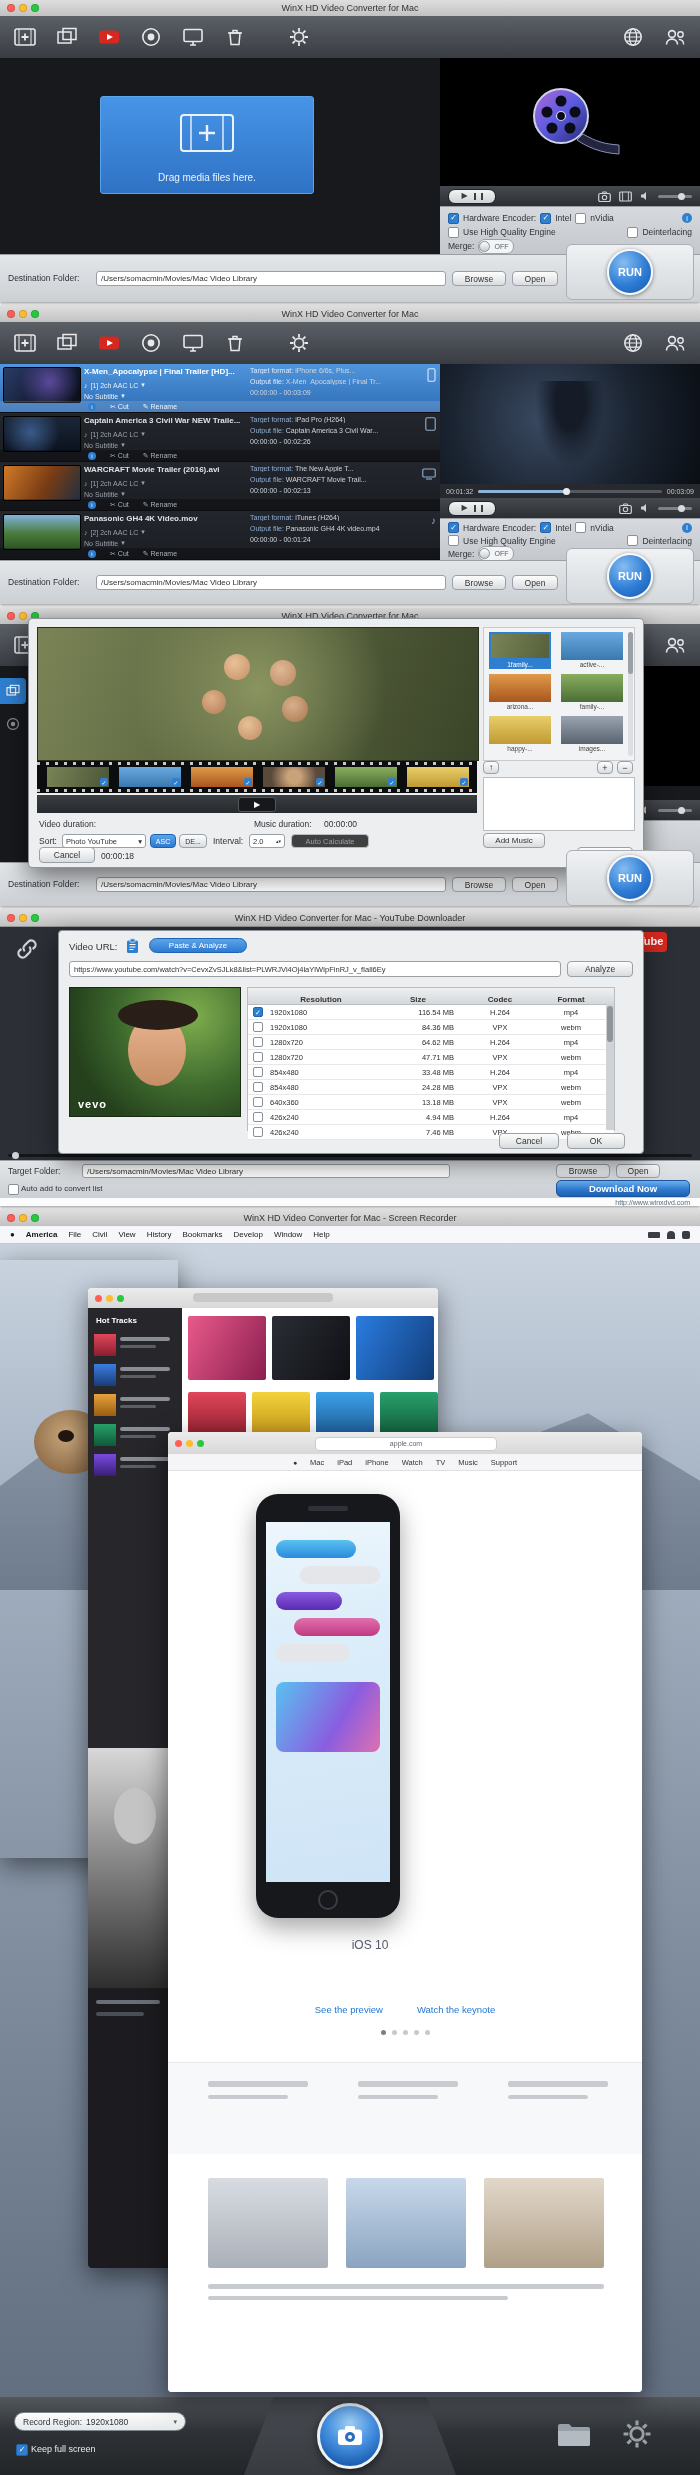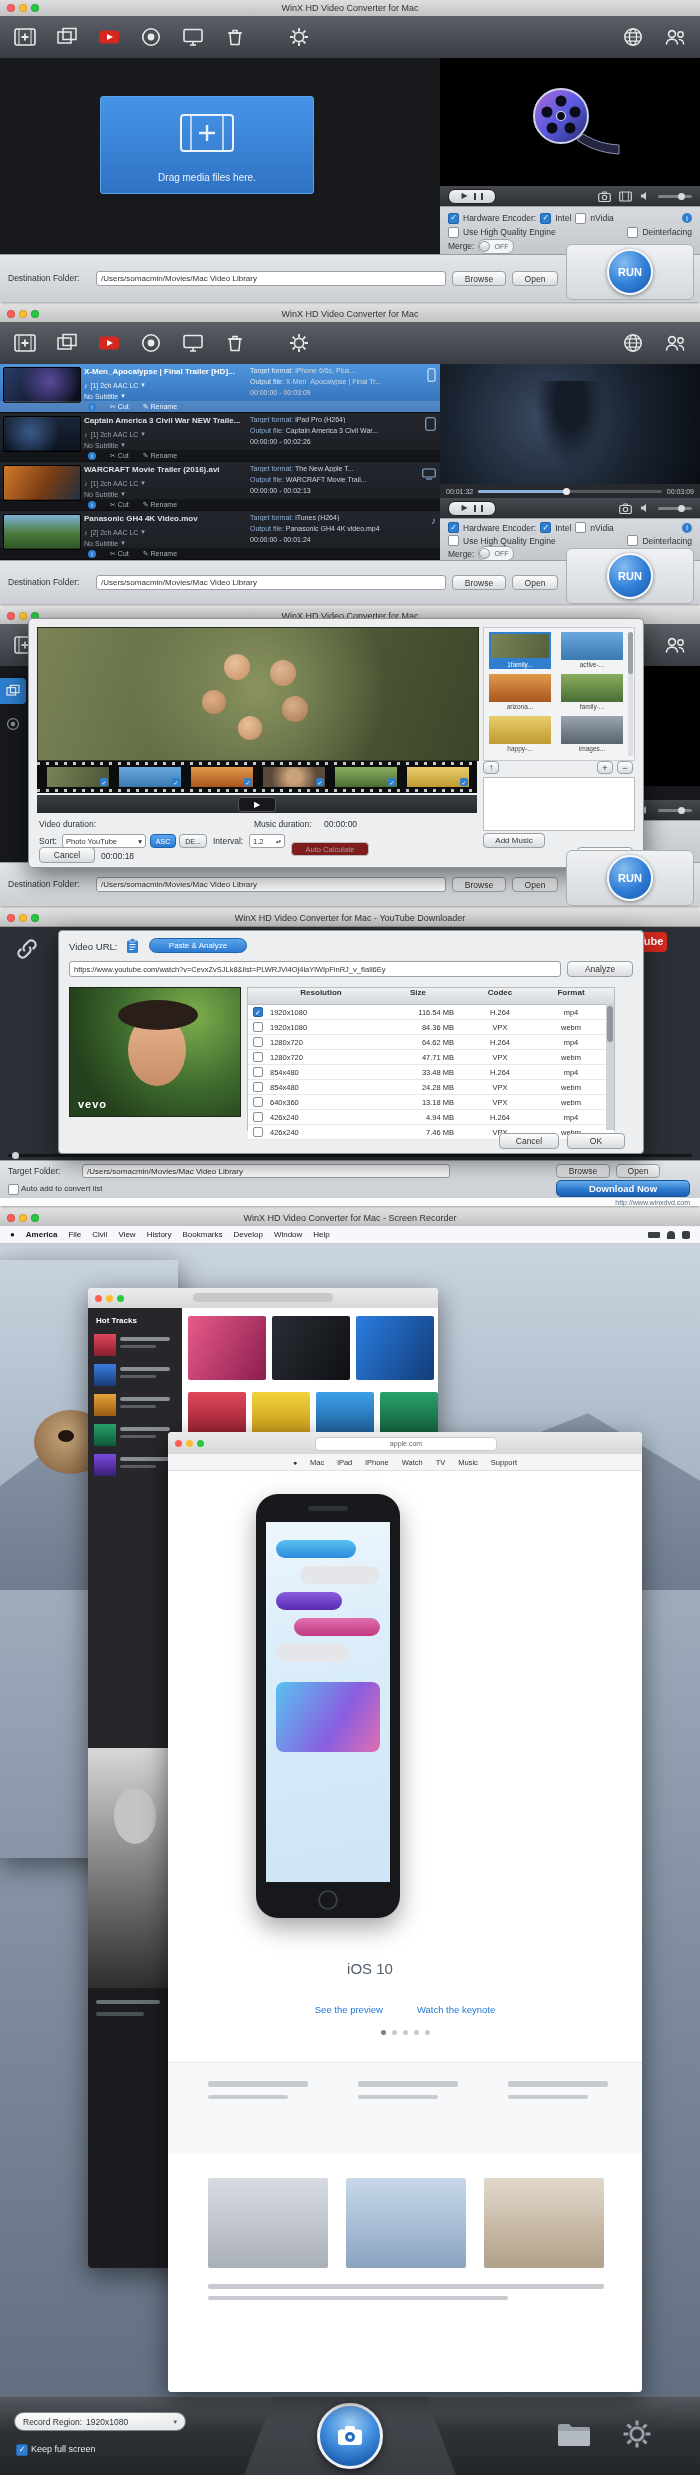--- a/index.html
+++ b/index.html
@@ -34,21 +34,21 @@
   .infoc{width:10px;height:10px;border-radius:50%;background:#2f7fd0;color:#fff;font-size:7px;font-style:normal;display:inline-flex;align-items:center;justify-content:center;}
   .toggle{width:34px;height:13px;background:#f2f4f6;border:1px solid #9aa0a6;border-radius:7px;display:flex;align-items:center;position:relative;}
   .knob{width:11px;height:11px;border-radius:50%;background:linear-gradient(#fdfdfd,#c9cdd1);border:1px solid #8a9097;box-sizing:border-box;}
   .tlabel{font-size:7px;color:#5a6066;margin-left:4px;}
   .runtile{position:absolute;width:126px;height:54px;background:linear-gradient(#eff1f3,#d5d9dc);border:1px solid #aab0b6;border-radius:6px;display:flex;align-items:center;justify-content:center;z-index:4;}
   .runbtn{width:42px;height:42px;border-radius:50%;background:radial-gradient(circle at 35% 28%,#85bdf0,#2e7cd6 55%,#1a57a8);border:2px solid #f5f8fb;box-shadow:0 1px 4px rgba(0,0,0,.45);color:#fff;font-weight:bold;font-size:11px;display:flex;align-items:center;justify-content:center;}
   .bottombar{position:absolute;left:0;right:0;background:linear-gradient(#e3e6e9,#cbcfd3);border-top:1px solid #9aa0a6;}
   .field{background:#fff;border:1px solid #9aa0a6;border-radius:3px;font-size:8px;color:#333;padding:0 4px;overflow:hidden;white-space:nowrap;display:flex;align-items:center;box-sizing:border-box;}
   .btn{background:linear-gradient(#fdfdfd,#d9dcdf);border:1px solid #98a0a8;border-radius:4px;font-size:8.5px;color:#333;display:flex;align-items:center;justify-content:center;box-sizing:border-box;}
   .btn.bl{background:linear-gradient(#5aa6ea,#2d7ad2);color:#fff;border-color:#1f62b4;}
-  .btn.dis{background:#7f1d1d;color:#9aa0a6;border-color:#b8bdc2;margin-top:8px;}
+  .btn.dis{background:#404040;color:#9aa0a6;border-color:#b8bdc2;}
   .lbl{color:#2e3338;font-size:8.5px;white-space:nowrap;}
   
   .vrow{position:absolute;left:0;width:440px;height:49px;background:linear-gradient(#23262c,#1a1d22);border-bottom:1px solid #0b0d10;box-sizing:border-box;}
   .vrow.sel{background:linear-gradient(#5096dd,#2e6cb4);}
   .vthumb{position:absolute;left:3px;top:3px;width:76px;height:34px;border:1px solid #000;border-radius:2px;}
   .vtitle{position:absolute;left:84px;top:3px;width:162px;font-size:8px;font-weight:bold;color:#dde1e6;white-space:nowrap;overflow:hidden;}
   .sel .vtitle{color:#fff;}
   .vline{position:absolute;left:84px;font-size:7px;color:#9aa1ab;display:flex;align-items:center;gap:3px;white-space:nowrap;}
   .sel .vline{color:#e6f0fa;}
   .tline{position:absolute;left:250px;font-size:7px;color:#cfd6de;white-space:nowrap;overflow:hidden;width:186px;}
@@ -58,21 +58,21 @@
   .sel .vfoot{background:rgba(255,255,255,.14);color:#eef4fb;}
   .devicon{position:absolute;right:4px;top:4px;}
   
   .dlg{position:absolute;background:#eceef0;border:1px solid #8e949a;border-radius:4px;box-shadow:0 8px 26px rgba(0,0,0,.55);z-index:6;}
   .thumbcap{font-size:6.5px;color:#444;text-align:center;line-height:9px;overflow:hidden;white-space:nowrap;}
   .selcap{background:#2f7fd0;color:#fff;}
   .perf{position:absolute;left:0;right:0;height:3px;background:repeating-linear-gradient(90deg,#e8e8e8 0 3px,transparent 3px 9px);opacity:.85;}
   .badge{position:absolute;right:1px;bottom:1px;width:8px;height:8px;background:#2f7fd0;border-radius:2px;color:#fff;font-size:6px;display:flex;align-items:center;justify-content:center;}
   .sselect{background:#fff;border:1px solid #99a0a8;border-radius:3px;font-size:7.5px;color:#333;display:flex;align-items:center;justify-content:space-between;padding:0 3px;box-sizing:border-box;}
   
-  .yhdr{display:flex;background:linear-gradient(#eef0f2,#d5d8db);border-bottom:1px solid #b8bdc2;height:16px;align-items:flex-start;font-size:8px;font-weight:bold;color:#333;}
+  .yhdr{display:flex;background:linear-gradient(#eef0f2,#d5d8db);border-bottom:1px solid #b8bdc2;height:16px;align-items:flex-end;font-size:8px;font-weight:bold;color:#333;}
   .yrow{display:flex;align-items:center;height:14px;border-bottom:1px solid #e6e8ea;font-size:7.5px;color:#2a2e33;background:#fff;}
   .yc0{width:20px;display:flex;justify-content:center;}
   .yc1{width:104px;padding-left:2px;box-sizing:border-box;}
   .yc2{width:92px;text-align:right;padding-right:10px;box-sizing:border-box;}
   .yc3{width:72px;text-align:center;}
   .yc4{width:70px;text-align:center;}
   
   .menubar{position:absolute;left:0;right:0;height:18px;background:rgba(250,250,252,.94);border-bottom:1px solid rgba(0,0,0,.18);display:flex;align-items:center;gap:11px;padding:0 10px;font-size:8px;color:#1a1a1a;box-sizing:border-box;}
   .mwin{position:absolute;border-radius:4px;box-shadow:0 8px 26px rgba(0,0,0,.5);overflow:hidden;}
   .mchrome{height:20px;background:linear-gradient(#ececec,#d8d8d8);border-bottom:1px solid #b5b5b5;position:relative;}
@@ -655,21 +655,21 @@
           <span>▾</span>
         </div>
     <div class="btn bl abs" style="left:121px;top:215px;width:26px;height:14px;font-size:7px;">
           <span>ASC</span>
         </div>
     <div class="btn abs" style="left:150px;top:215px;width:28px;height:14px;font-size:7px;">
           <span>DE...</span>
         </div>
     <span class="lbl abs" style="left:184px;top:217px;">Interval:</span>
     <div class="sselect abs" style="left:220px;top:215px;width:36px;height:14px;">
-          <span>1.2</span>
+          <span>2.0</span>
           <span style="font-size:5px;line-height:5px;">▴▾</span>
         </div>
     <div class="btn dis abs" style="left:262px;top:215px;width:78px;height:14px;font-size:7.5px;">
           <span>Auto Calculate</span>
         </div>
 
     <div class="btn abs" style="left:454px;top:142px;width:16px;height:13px;font-size:8px;">
           <span>↑</span>
         </div>
     <div class="btn abs" style="left:568px;top:142px;width:16px;height:13px;font-size:9px;">
@@ -994,21 +994,21 @@
         <div class="abs" style="left:34px;top:44px;width:80px;height:18px;border-radius:9px;background:#e4e6ea;"></div>
         <div class="abs" style="left:10px;top:70px;width:66px;height:18px;border-radius:9px;background:linear-gradient(#8a5de0,#5a2ab0);"></div>
         <div class="abs" style="left:28px;top:96px;width:86px;height:18px;border-radius:9px;background:linear-gradient(#e070b0,#c03a80);"></div>
         <div class="abs" style="left:10px;top:122px;width:74px;height:18px;border-radius:9px;background:#e4e6ea;"></div>
         <div class="abs" style="left:10px;top:160px;width:104px;height:70px;border-radius:8px;background:linear-gradient(120deg,#59c2f0,#8a5de0 60%,#e070b0);"></div>
       </div>
       <div class="abs" style="left:62px;top:396px;width:20px;height:20px;border-radius:50%;border:2px solid #3a3e44;box-sizing:border-box;"></div>
     </div>
 
 
-    <div class="abs" style="left:0;top:528px;width:404px;text-align:center;font-size:15px;color:#55606c;">iOS 10</div>
+    <div class="abs" style="left:0;top:506px;width:404px;text-align:center;font-size:12px;color:#55606c;">iOS 10</div>
     <div class="abs" style="left:0;top:572px;width:474px;display:flex;justify-content:center;gap:34px;font-size:9.5px;color:#2478d6;">
       <span>See the preview</span>
       <span>Watch the keynote</span>
     </div>
     <div class="abs dotrow" style="left:0;top:598px;width:474px;">
       <span class="pdot" style="background:#7a8088;"></span>
           <span class="pdot"></span>
           <span class="pdot"></span>
           <span class="pdot"></span>
           <span class="pdot"></span>

